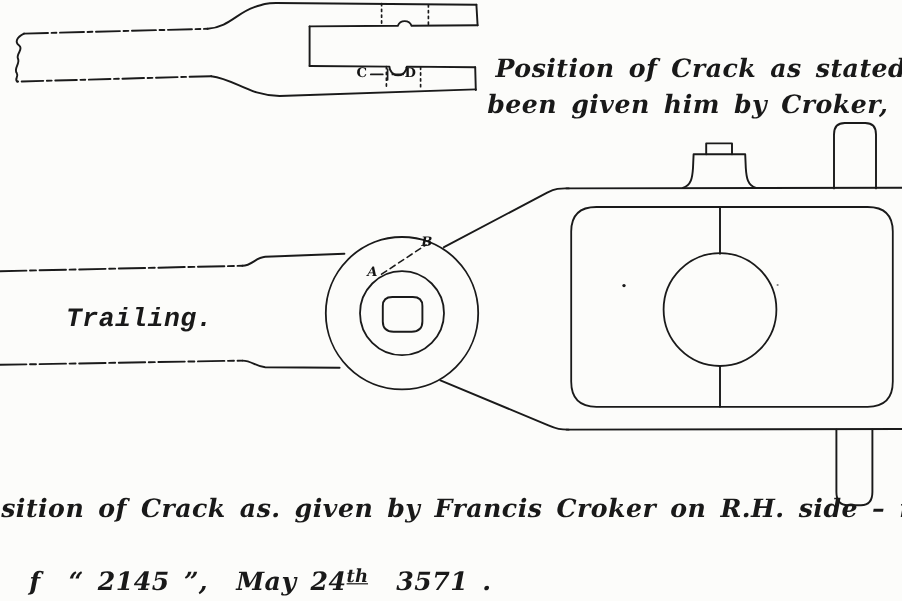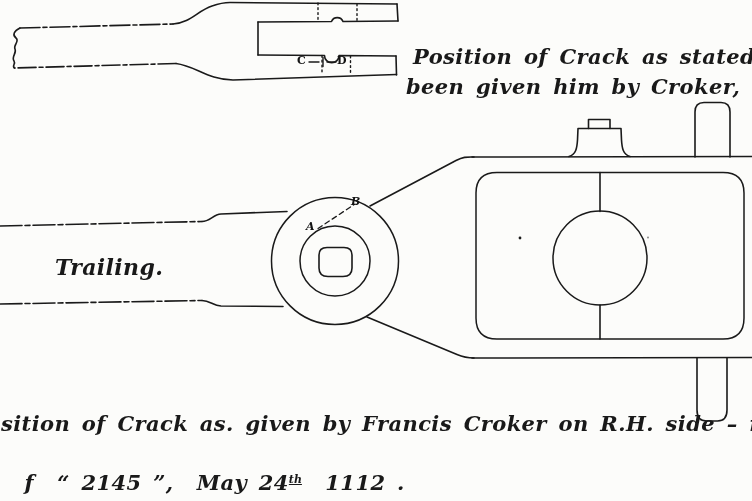--- a/index.html
+++ b/index.html
@@ -4,24 +4,24 @@
 <style>
   html,body{margin:0;padding:0;}
   body{width:752px;height:501px;position:relative;overflow:hidden;
        background:#fcfcfa;font-family:"DejaVu Serif", serif;}
   svg{position:absolute;left:0;top:0;}
   .cap{position:absolute;color:#191919;font-style:italic;font-weight:bold;
        font-size:21px;white-space:pre;letter-spacing:0.4px;word-spacing:4px;
        line-height:26px;}
   .cap1{left:413px;top:44px;}
   .cap2{left:406px;top:74px;}
-  .trailing{left:55px;top:254px;font-size:22px;}
+  .trailing{left:55px;top:254px;font-size:22px;font-family:Liberation Mono, monospace;}
   .bcap1{left:1px;top:411px;}
   .bcap2{left:1px;top:441px;}
-  .sup-th{font-size:11px;vertical-align:7px;text-decoration:underline;letter-spacing:0;}
+  .sup-th{font-size:15px;vertical-align:7px;text-decoration:underline;letter-spacing:0;}
   .marker{position:absolute;color:#141414;font-weight:bold;font-size:11px;
           font-family:"DejaVu Serif", serif;line-height:12px;}
   .mA{left:306px;top:221px;font-style:italic;}
   .mB{left:351px;top:196px;font-style:italic;}
   .mC{left:297px;top:55px;}
   .mD{left:337px;top:55px;}
 </style>
 </head>
 <body>
 
@@ -84,19 +84,19 @@
   </g>
 </svg>
 
 <div class="cap cap1">Position of Crack as stated by Sig</div>
 <div class="cap cap2">been given him by Croker,      July 2</div>
 
 <div class="cap trailing">Trailing.</div>
 
 <div class="cap bcap1">sition of Crack as. given by Francis Croker on R.H. side – rod</div>
 <div class="cap bcap2">
-  <span>f  “ 2145 ”,  May 24</span><span class="sup-th">th</span><span>  1112 .</span>
+  <span>f  “ 2145 ”,  May 24</span><span class="sup-th">th</span><span>  3571 .</span>
 </div>
 
 <div class="marker mA">A</div>
 <div class="marker mB">B</div>
 <div class="marker mC">C</div>
 <div class="marker mD">D</div>
 
 </body></html>

